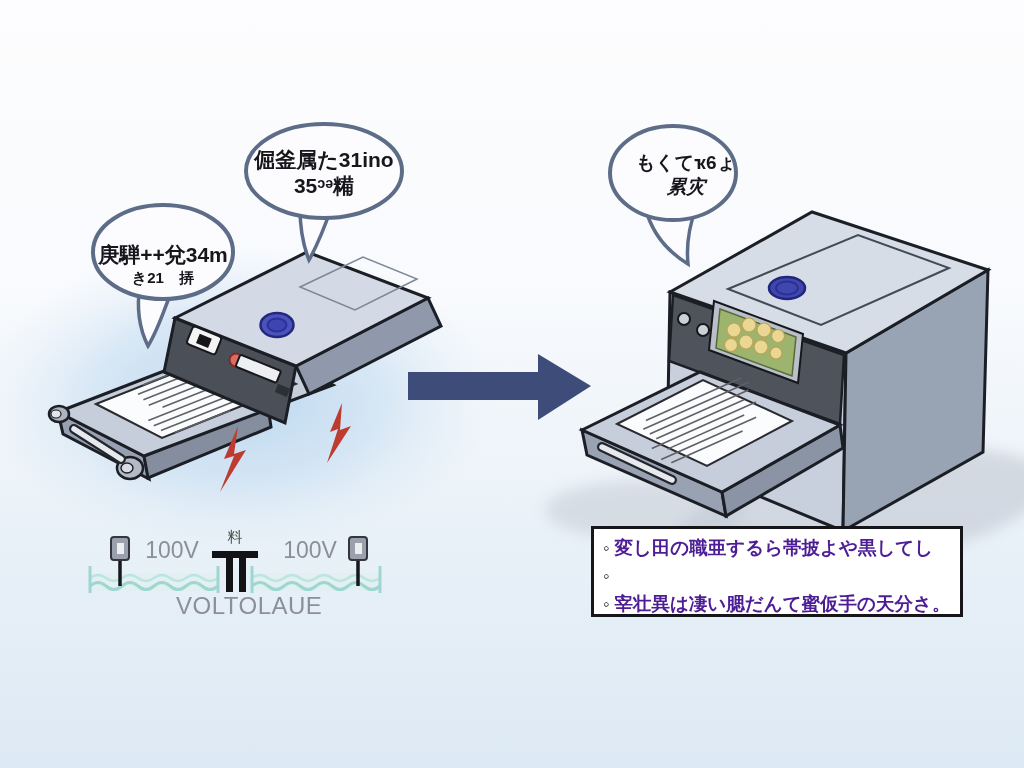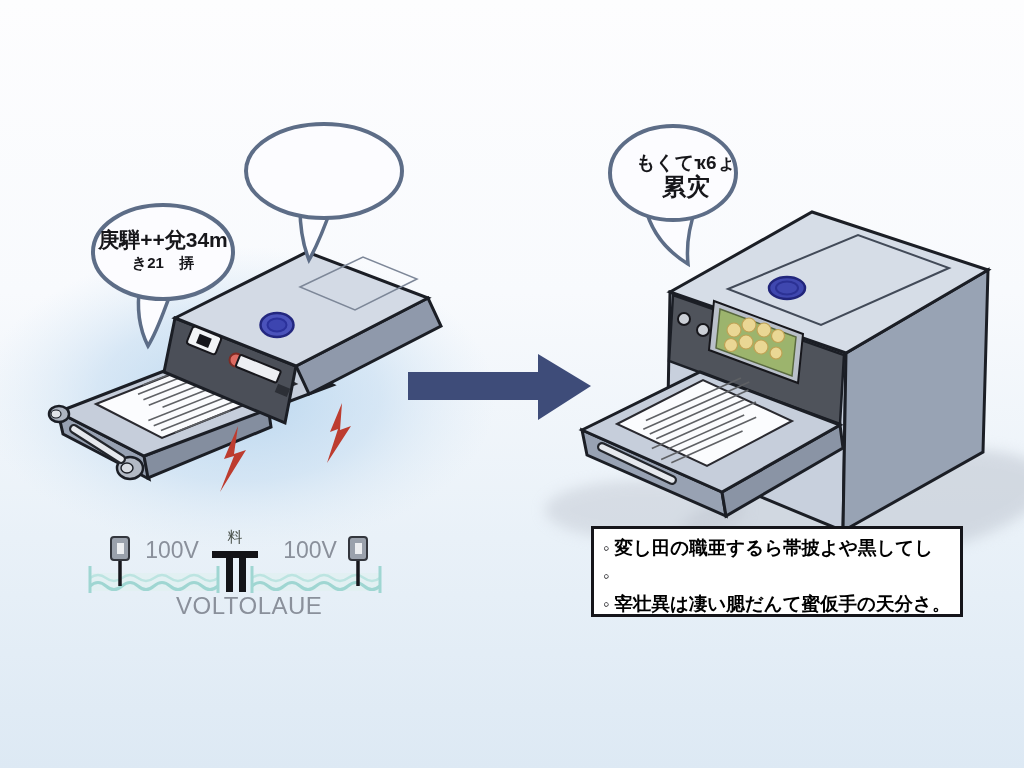--- a/index.html
+++ b/index.html
@@ -15,21 +15,21 @@
   .txt{position:absolute;color:#17171b;font-weight:bold;text-align:center;}
   .bubble-text div{white-space:nowrap;}
   .lbl-gray{position:absolute;color:#8a909b;font-weight:normal;text-align:center;}
   .notes-box{
     position:absolute;left:591px;top:526px;width:372px;height:91px;
     background:#ffffff;border:3px solid #15151a;box-sizing:border-box;
     padding:5px 9px 0 9px;
   }
   .note-row{display:flex;align-items:baseline;line-height:28px;height:28px;}
   .note-bullet{font-size:18px;font-weight:bold;color:#15151a;margin-right:5px;}
-  .note-text{font-size:18.5px;font-weight:bold;color:#000000;white-space:nowrap;overflow:hidden;text-align:right;}
+  .note-text{font-size:18.5px;font-weight:bold;color:#4c1d95;white-space:nowrap;overflow:hidden;text-align:right;}
 </style>
 </head>
 <body>
 
 <div class="scene">
 
   <svg width="1024" height="768" viewBox="0 0 1024 768">
     <defs>
       <radialGradient id="gGlow" cx="50%" cy="50%" r="50%">
         <stop offset="0%" stop-color="#b7d5ee" stop-opacity="0.95"></stop>
@@ -190,28 +190,32 @@
       <path d="M140,285 C136,310 140,330 148,346 C158,330 164,310 172,290 Z" stroke-width="3.5"></path>
       <ellipse cx="163" cy="252" rx="70" ry="47" stroke-width="4"></ellipse>
       <path d="M300,208 C300,228 303,245 309,260 C318,244 325,226 332,206 Z" stroke-width="3.5"></path>
       <ellipse cx="324" cy="171" rx="78" ry="47" stroke-width="4"></ellipse>
       <path d="M645,206 C650,228 662,248 688,264 C686,244 690,224 696,208 Z" stroke-width="3.5"></path>
       <ellipse cx="673" cy="173" rx="63" ry="47" stroke-width="4"></ellipse>
     </g>
   </svg>
 
   <div class="txt bubble-text" style="left:93px;top:227px;width:140px;">
-    <div style="font-size:21px;line-height:25px;">庚騨++兌34m</div>
+    <div style="font-size:21px;line-height:25px;margin-top:15px;">庚騨++兌34m</div>
     <div style="font-size:15px;line-height:22px;">き21ゝ挵</div>
   </div>
 
+  <div class="txt bubble-text" style="left:246px;top:147px;width:156px;">
+    <div style="font-size:21px;line-height:26px;">倔釜属た31ino</div>
+    <div style="font-size:21px;line-height:25px;">35ᵓᵊ糒</div>
+  </div>
 
   <div class="txt bubble-text" style="left:610px;top:151px;width:152px;">
     <div style="font-size:19px;line-height:24px;">もくてҡ6ょ</div>
-    <div style="font-size:24px;line-height:23px;">累灾</div>
+    <div style="font-size:19px;line-height:23px;font-style:italic;">累灾</div>
   </div>
 
   <div class="lbl-gray" style="left:140px;top:537px;width:64px;font-size:23px;">100V</div>
   <div class="lbl-gray" style="left:278px;top:537px;width:64px;font-size:23px;">100V</div>
   <div class="lbl-gray" style="left:220px;top:528px;width:30px;font-size:15px;color:#4b524c;">料</div>
   <div class="lbl-gray" style="left:176px;top:592px;width:116px;font-size:24px;letter-spacing:0.5px;">VOLTOLAUE</div>
 
   <div class="notes-box">
     <div class="note-row">
       <span class="note-bullet">◦</span>

